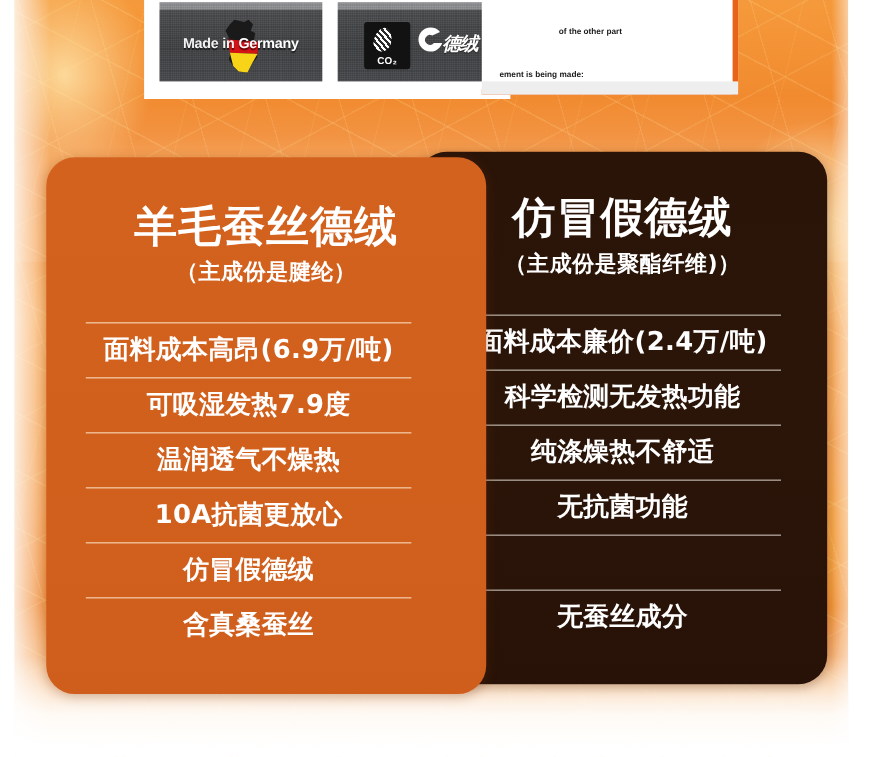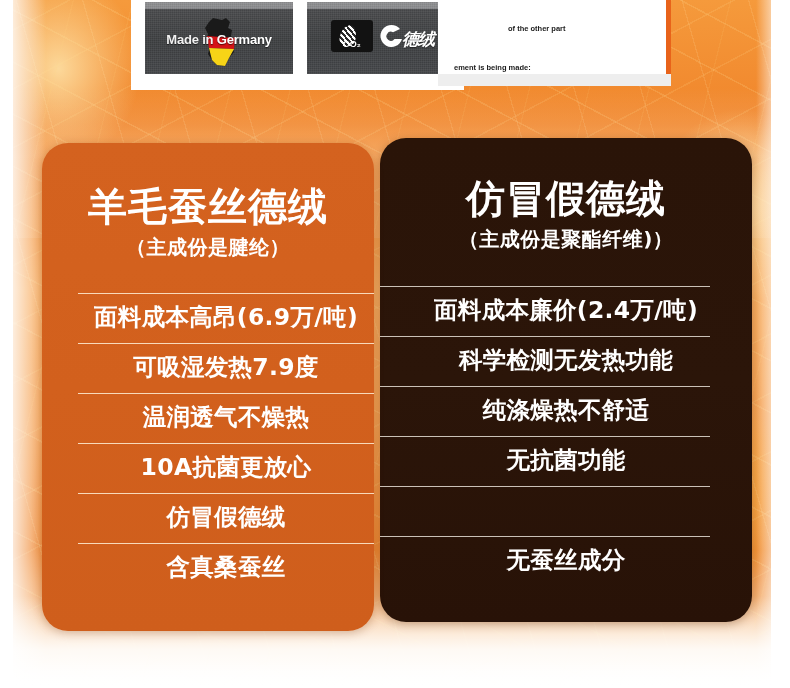--- a/index.html
+++ b/index.html
@@ -91,21 +91,21 @@
     text-align: center;
     font-size: 13px; font-weight: 700; color: #f2f2f2;
     letter-spacing: -.2px;
     text-shadow: 0 1px 1px rgba(0,0,0,.6);
     z-index: 4;
   }
   .mig-text .hl { color: #ffffff; }
   
   .co2-box {
     position: absolute; left: 24px; top: 18px;
-    width: 42px; height: 32px;
+    width: 42px; height: 43px;
     background: #121212;
     border-radius: 3px;
   }
   .co2-grain {
     position: absolute; left: 9px; top: 5px; width: 16px; height: 22px;
     background: repeating-linear-gradient(38deg, #fff 0 2px, #2b2b2b 2px 4px);
     border-radius: 55% 45% 52% 48% / 62% 58% 42% 38%;
     transform: rotate(12deg);
   }
   .co2-label {
@@ -150,21 +150,21 @@
   .panel-dark {
     position: absolute; left: 380px; top: 138px;
     width: 372px; height: 484px;
     background: linear-gradient(180deg, #2a1408 0%, #2b1509 50%, #281207 100%);
     border-radius: 26px;
     box-shadow: 0 2px 10px rgba(90,40,10,.35);
     overflow: hidden;
   }
   .panel-orange {
     position: absolute; left: 42px; top: 143px;
-    width: 332px; height: 488px;
+    width: 400px; height: 488px;
     background: linear-gradient(180deg, #d4621f 0%, #d2601d 50%, #cf5e1c 100%);
     border-radius: 26px;
     box-shadow: 0 2px 10px rgba(120,50,10,.30);
     overflow: hidden;
     z-index: 3;
   }
 
   .col-head {
     position: absolute; left: 0; width: 100%;
     text-align: center;

